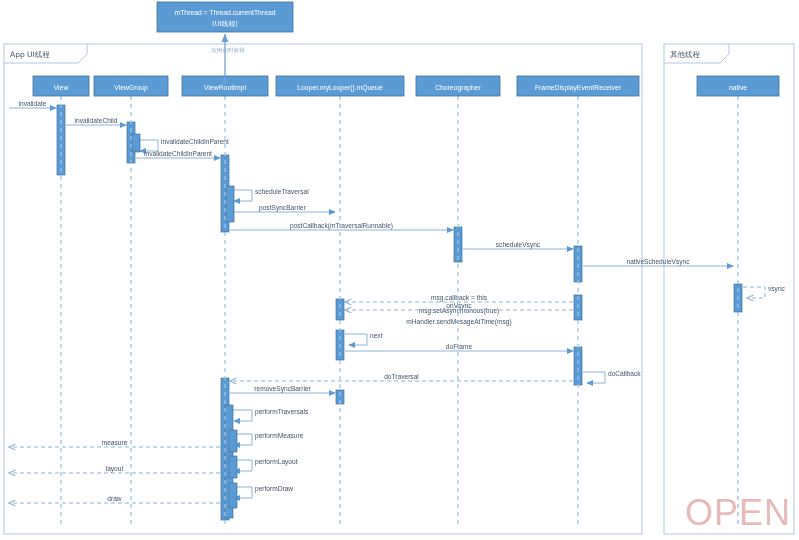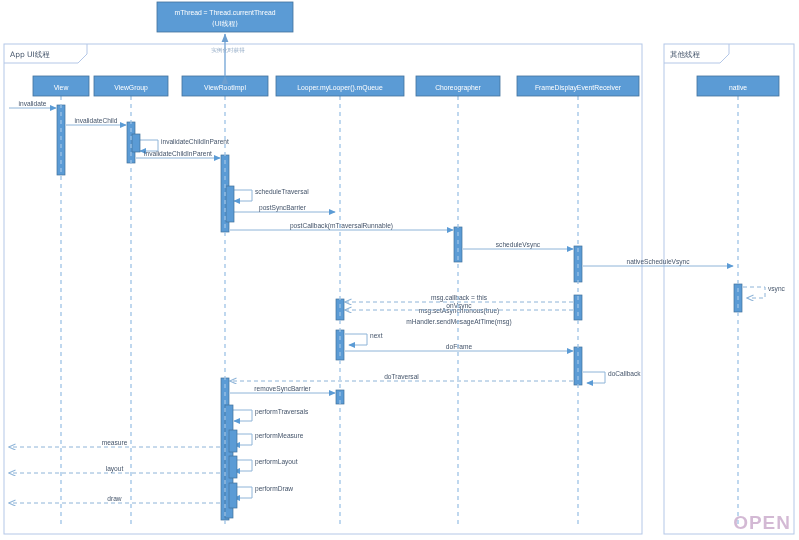--- a/index.html
+++ b/index.html
@@ -10,22 +10,22 @@
     overflow:hidden;
     position:relative;
   }
   #canvas{position:absolute;inset:0;width:799px;height:540px;}
   .wm{
     position:absolute;right:8px;bottom:6px;
     display:flex;align-items:center;gap:4px;
     opacity:.30;pointer-events:none;user-select:none;
   }
   .wm-open{
-    font-size:19px;font-weight:bold;letter-spacing:1px;
-    color:#701a75;font-family:"Liberation Sans",sans-serif;
+    font-size:36px;font-weight:normal;letter-spacing:1px;
+    color:#b91c1c;font-family:"Liberation Sans",sans-serif;
   }
   .wm-cn{
     background:#dfeaf4;color:#ffffff;font-size:17px;font-weight:bold;
     padding:1px 5px 3px 5px;line-height:1.05;text-align:center;
     font-family:"DejaVu Sans",sans-serif;
   }
   .wm-url{display:block;font-size:6px;font-weight:normal;letter-spacing:.3px;color:#f2f7fb;}
 </style>
 </head>
 <body>

